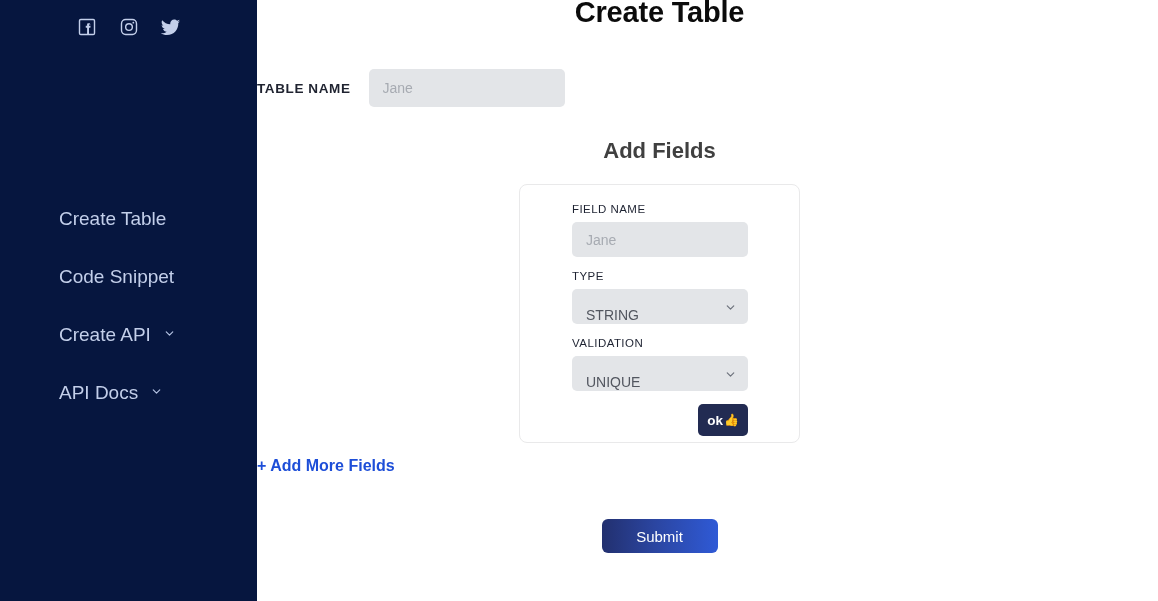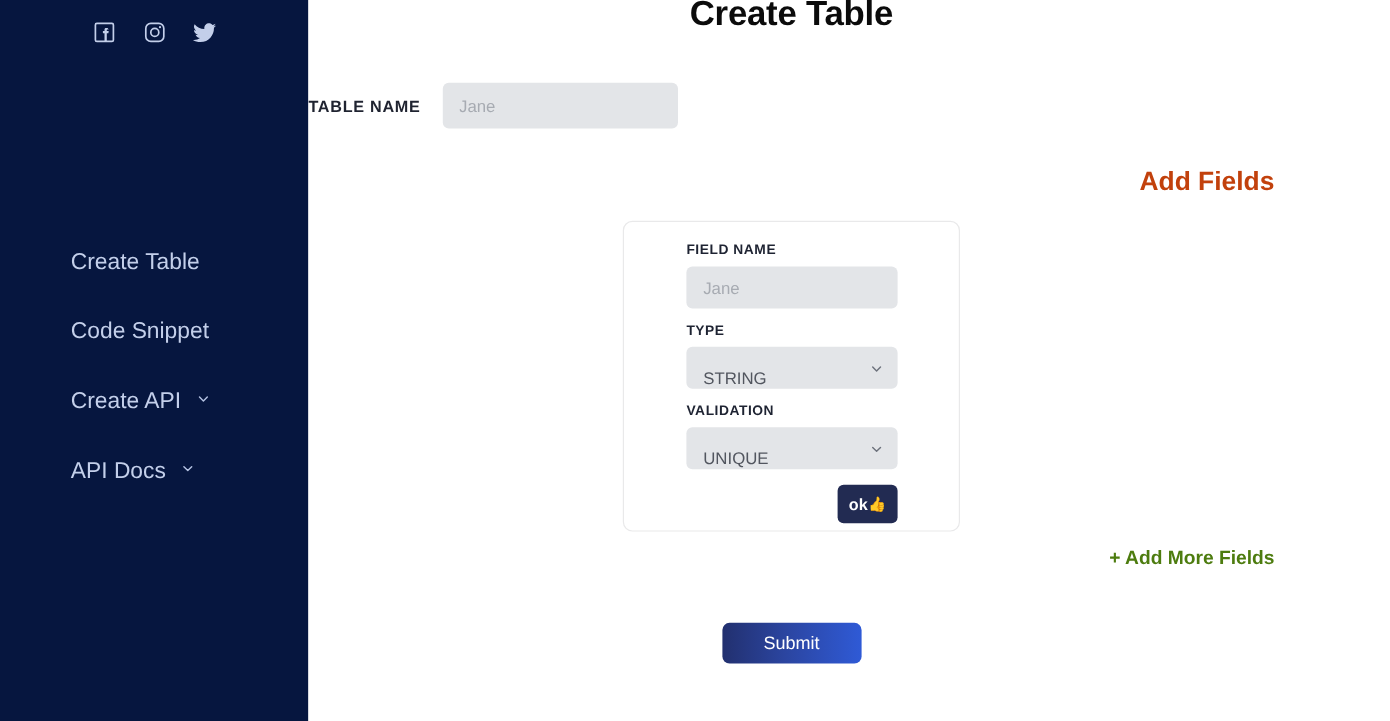--- a/index.html
+++ b/index.html
@@ -146,42 +146,42 @@
     color: #3a3f4b;
     outline: none;
   }
   #table-name-input::placeholder { color: #a7abb2; }
 
   #add-fields-heading {
     position: absolute;
     top: 138px;
     left: 0;
     width: 805px;
-    text-align: right;
+    text-align: center;
     font-size: 22px;
     font-weight: bold;
-    color: #c2410c;
+    color: #404040;
   }
 
   
   #field-card {
     position: absolute;
     top: 184px;
     left: 262px;
     width: 281px;
     height: 259px;
     background: #ffffff;
     border: 1px solid #e9e9ea;
     border-radius: 8px;
     padding: 18px 52px 0 52px;
   }
 
   .card-label {
     font-size: 11.5px;
-    font-weight: bold;
+    font-weight: normal;
     color: #1e2332;
     letter-spacing: 0.45px;
     margin-bottom: 7px;
   }
 
   .card-input {
     display: block;
     width: 176px;
     height: 35px;
     background: #e3e5e8;
@@ -250,24 +250,24 @@
     cursor: pointer;
   }
   #ok-emoji { font-size: 12px; }
 
   
   #add-more-fields {
     position: absolute;
     top: 457px;
     left: 0;
     width: 805px;
-    text-align: right;
+    text-align: left;
     font-size: 16px;
     font-weight: bold;
-    color: #4d7c0f;
+    color: #1d4ed8;
     cursor: pointer;
   }
 
   #submit-wrap {
     position: absolute;
     top: 519px;
     left: 0;
     width: 805px;
     text-align: center;
   }

